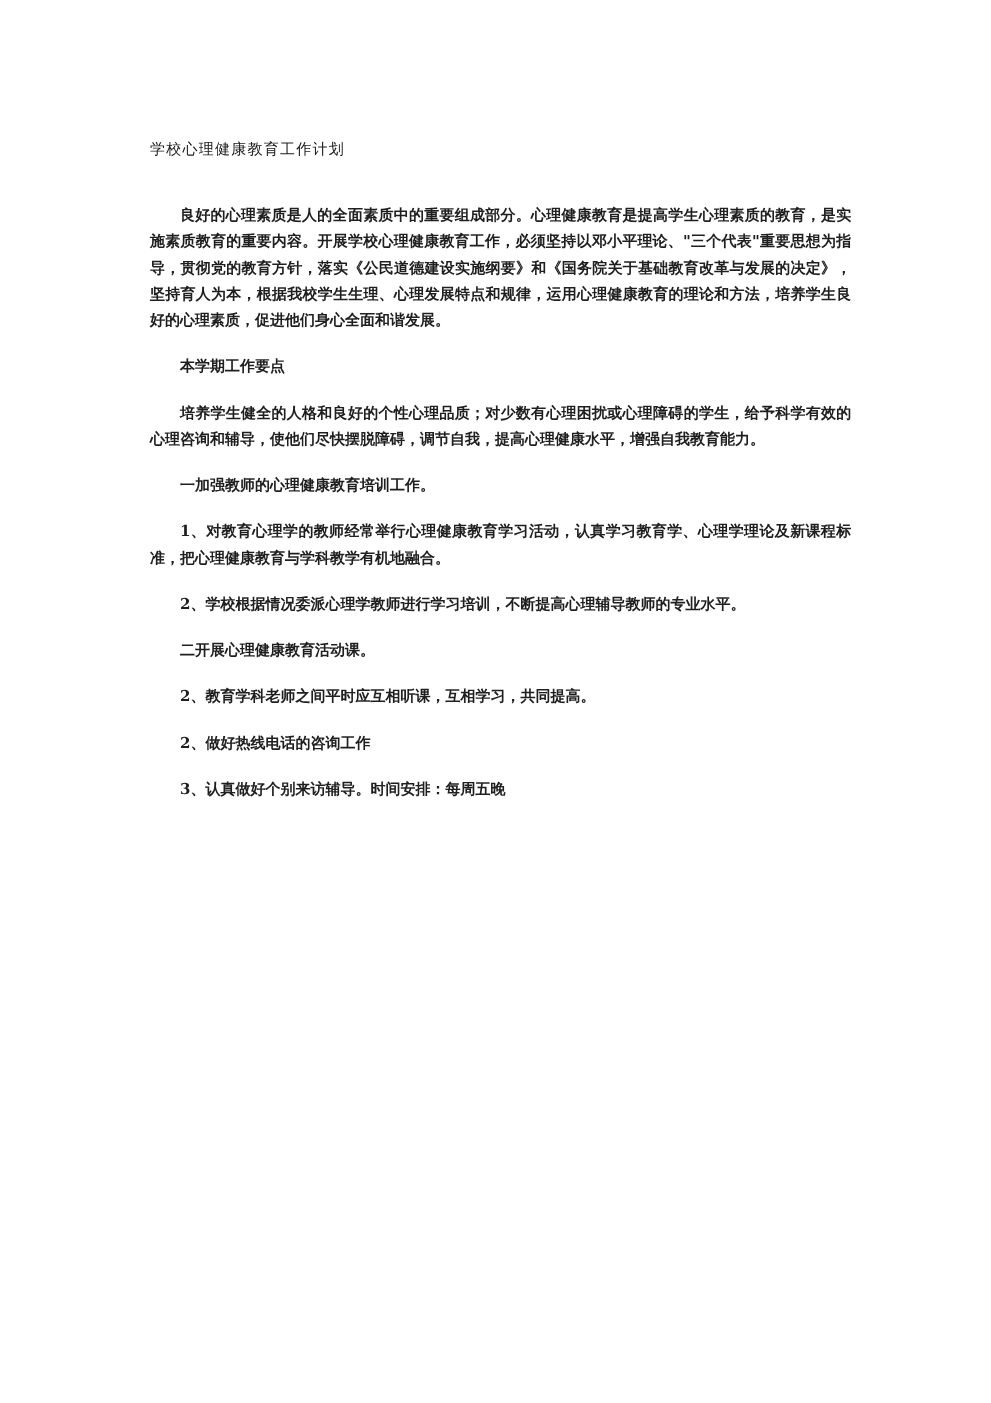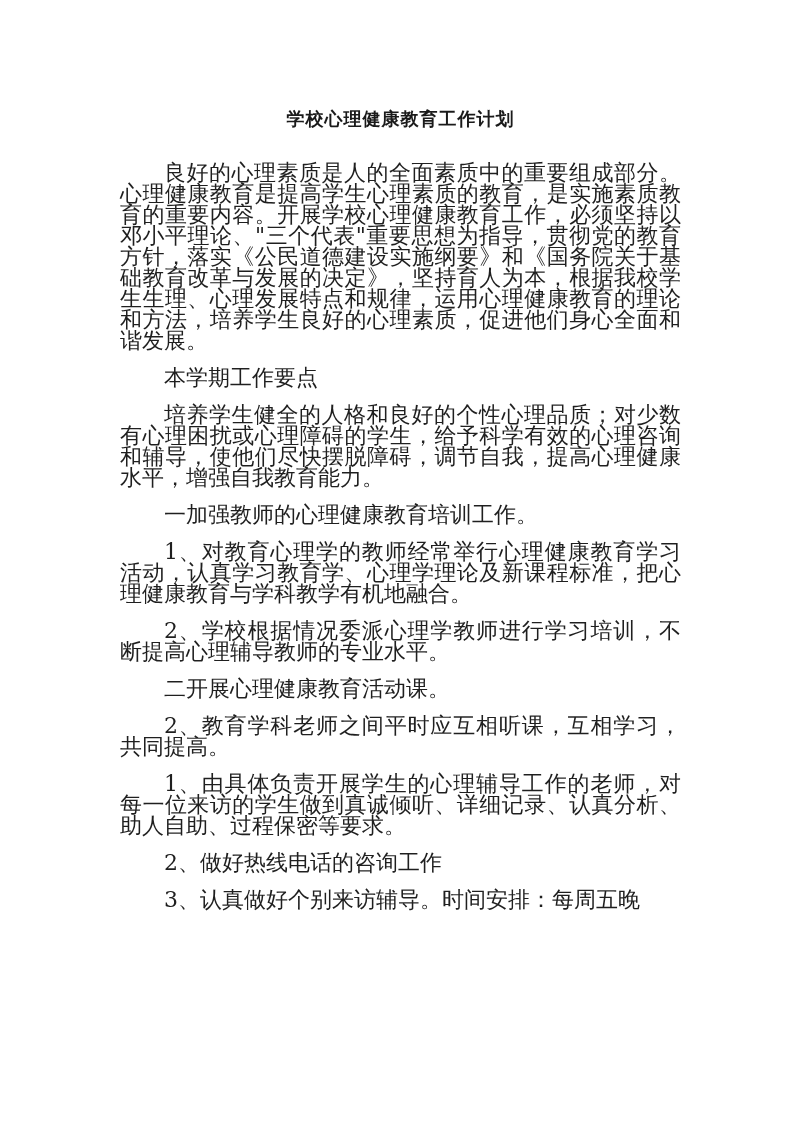--- a/index.html
+++ b/index.html
@@ -14,47 +14,46 @@
     margin: 0 auto;
     background: #ffffff;
     overflow: hidden;
     font-family: "DejaVu Serif", "Liberation Serif", serif;
     color: #1f1f1f;
     box-sizing: border-box;
     padding: 106px 112px 0 120px;
   }
   .doc-title {
     margin: 0 0 30px 0;
-    font-size: 18px;
+    font-size: 12px;
     line-height: 26px;
-    font-weight: bold;
-    text-align: center;
+    font-weight: normal;
     letter-spacing: 1px;
     color: #1a1a1a;
   }
   .para {
     margin: 0 0 16px 0;
-    font-size: 22px;
+    font-size: 12px;
     line-height: 21px;
     text-align: justify;
     text-indent: 2em;
     word-break: break-all;
     color: #1f1f1f;
+    font-weight: bold;
   }
 </style>
 </head>
 <body>
 
 <div class="page">
   <h1 class="doc-title">学校心理健康教育工作计划</h1>
 
   <p class="para">良好的心理素质是人的全面素质中的重要组成部分。心理健康教育是提高学生心理素质的教育，是实施素质教育的重要内容。开展学校心理健康教育工作，必须坚持以邓小平理论、"三个代表"重要思想为指导，贯彻党的教育方针，落实《公民道德建设实施纲要》和《国务院关于基础教育改革与发展的决定》，坚持育人为本，根据我校学生生理、心理发展特点和规律，运用心理健康教育的理论和方法，培养学生良好的心理素质，促进他们身心全面和谐发展。</p>
   <p class="para">本学期工作要点</p>
   <p class="para">培养学生健全的人格和良好的个性心理品质；对少数有心理困扰或心理障碍的学生，给予科学有效的心理咨询和辅导，使他们尽快摆脱障碍，调节自我，提高心理健康水平，增强自我教育能力。</p>
   <p class="para">一加强教师的心理健康教育培训工作。</p>
   <p class="para">1、对教育心理学的教师经常举行心理健康教育学习活动，认真学习教育学、心理学理论及新课程标准，把心理健康教育与学科教学有机地融合。</p>
   <p class="para">2、学校根据情况委派心理学教师进行学习培训，不断提高心理辅导教师的专业水平。</p>
   <p class="para">二开展心理健康教育活动课。</p>
   <p class="para">2、教育学科老师之间平时应互相听课，互相学习，共同提高。</p>
-  <p class="para">1、由具体负责开展学生的心理辅导工作的老师，对每一位来访的学生做到真诚倾听、详细记录、认真分析、助人自助、过程保密等要求。</p>
   <p class="para">2、做好热线电话的咨询工作</p>
   <p class="para">3、认真做好个别来访辅导。时间安排：每周五晚</p>
 </div>
 
 </body></html>

